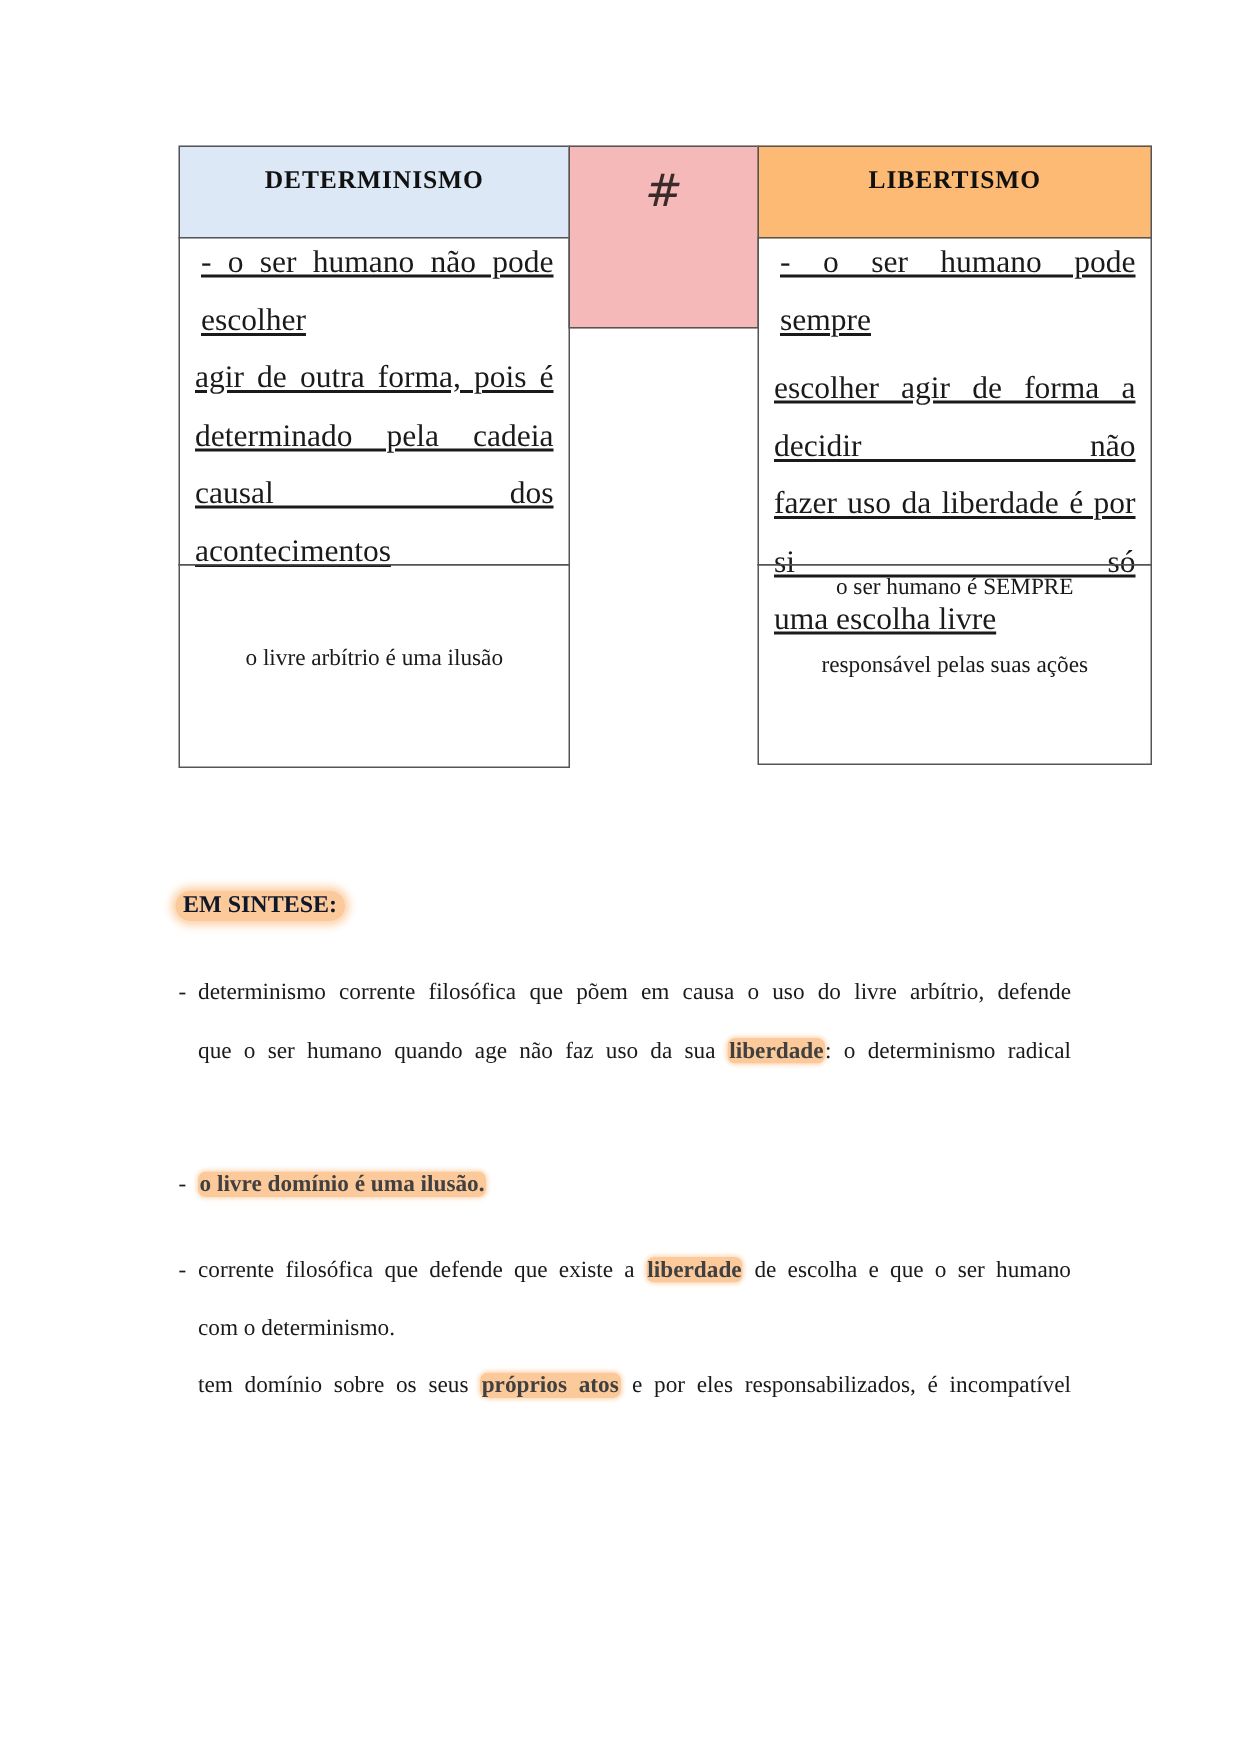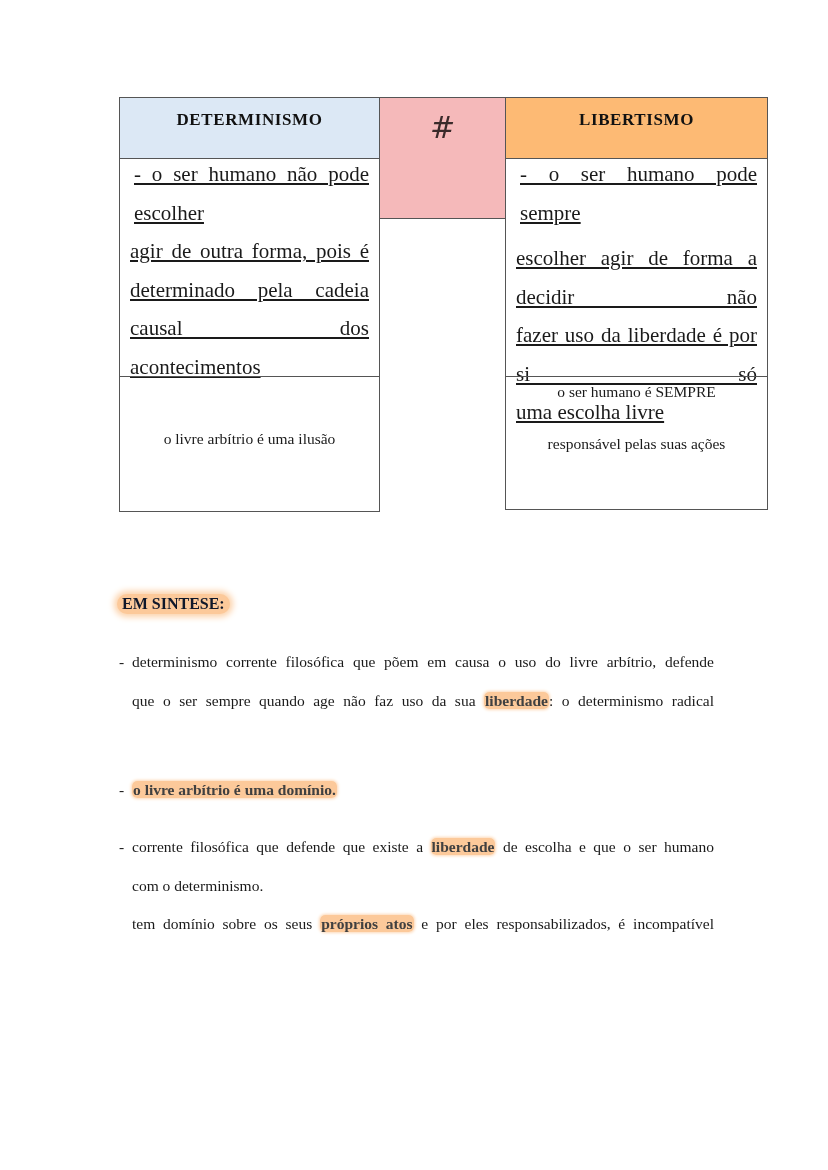--- a/index.html
+++ b/index.html
@@ -95,26 +95,26 @@
 <div class="abs foot-right">
   <div class="center-text" style="top:6px;">o ser humano é SEMPRE</div>
   <div class="center-text" style="top:58px;">responsável pelas suas ações</div>
 </div>
 
 <div class="abs syn-title">EM SINTESE:</div>
 
 <div class="abs para" style="top:643px;">
   <span class="dash">-</span>
   <span class="ln">determinismo corrente filosófica que põem em causa o uso do livre arbítrio, defende</span>
-  <span class="ln"><span>que o ser sempre quando age não faz uso da sua </span><span class="hl">liberdade</span><span>: o determinismo radical</span></span>
+  <span class="ln"><span>que o ser humano quando age não faz uso da sua </span><span class="hl">liberdade</span><span>: o determinismo radical</span></span>
 </div>
 
 <div class="abs para" style="top:771px;">
   <span class="dash">-</span>
-  <span class="ln last"><span class="hl">o livre arbítrio é uma domínio.</span></span>
+  <span class="ln last"><span class="hl">o livre domínio é uma ilusão.</span></span>
 </div>
 
 <div class="abs para" style="top:828px;">
   <span class="dash">-</span>
   <span class="ln"><span>corrente filosófica que defende que existe a </span><span class="hl">liberdade</span><span> de escolha e que o ser humano</span></span>
   <span class="ln last">com o determinismo.</span>
   <span class="ln"><span>tem domínio sobre os seus </span><span class="hl">próprios atos</span><span> e por eles responsabilizados, é incompatível</span></span>
 </div>
 
 </body></html>

